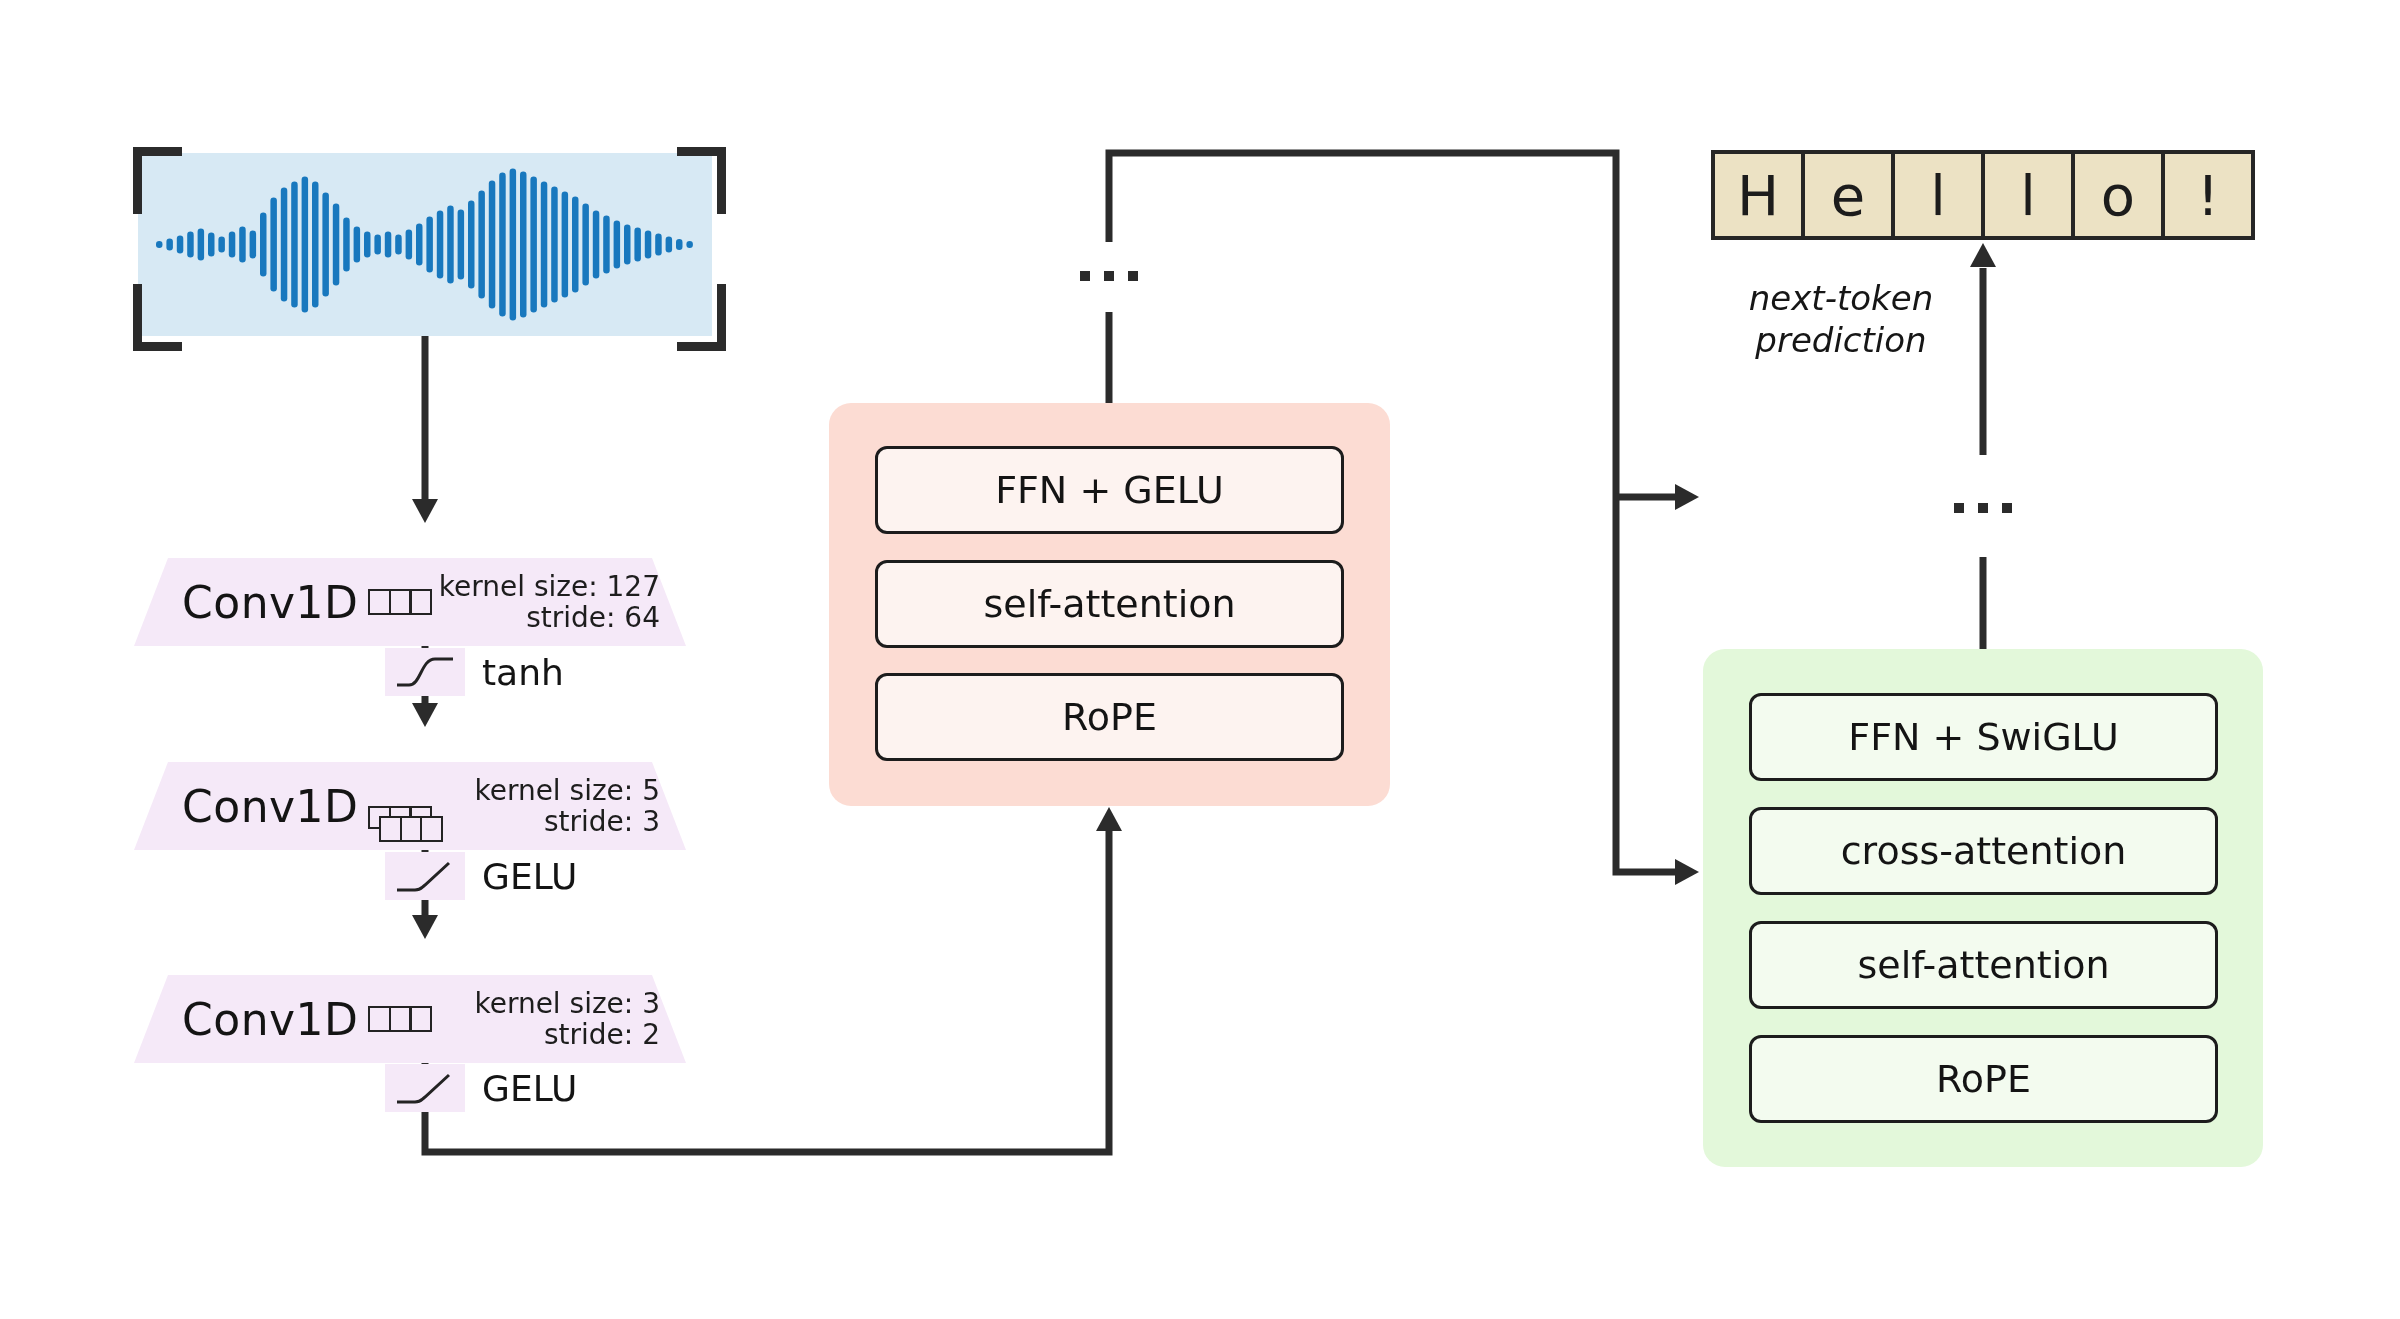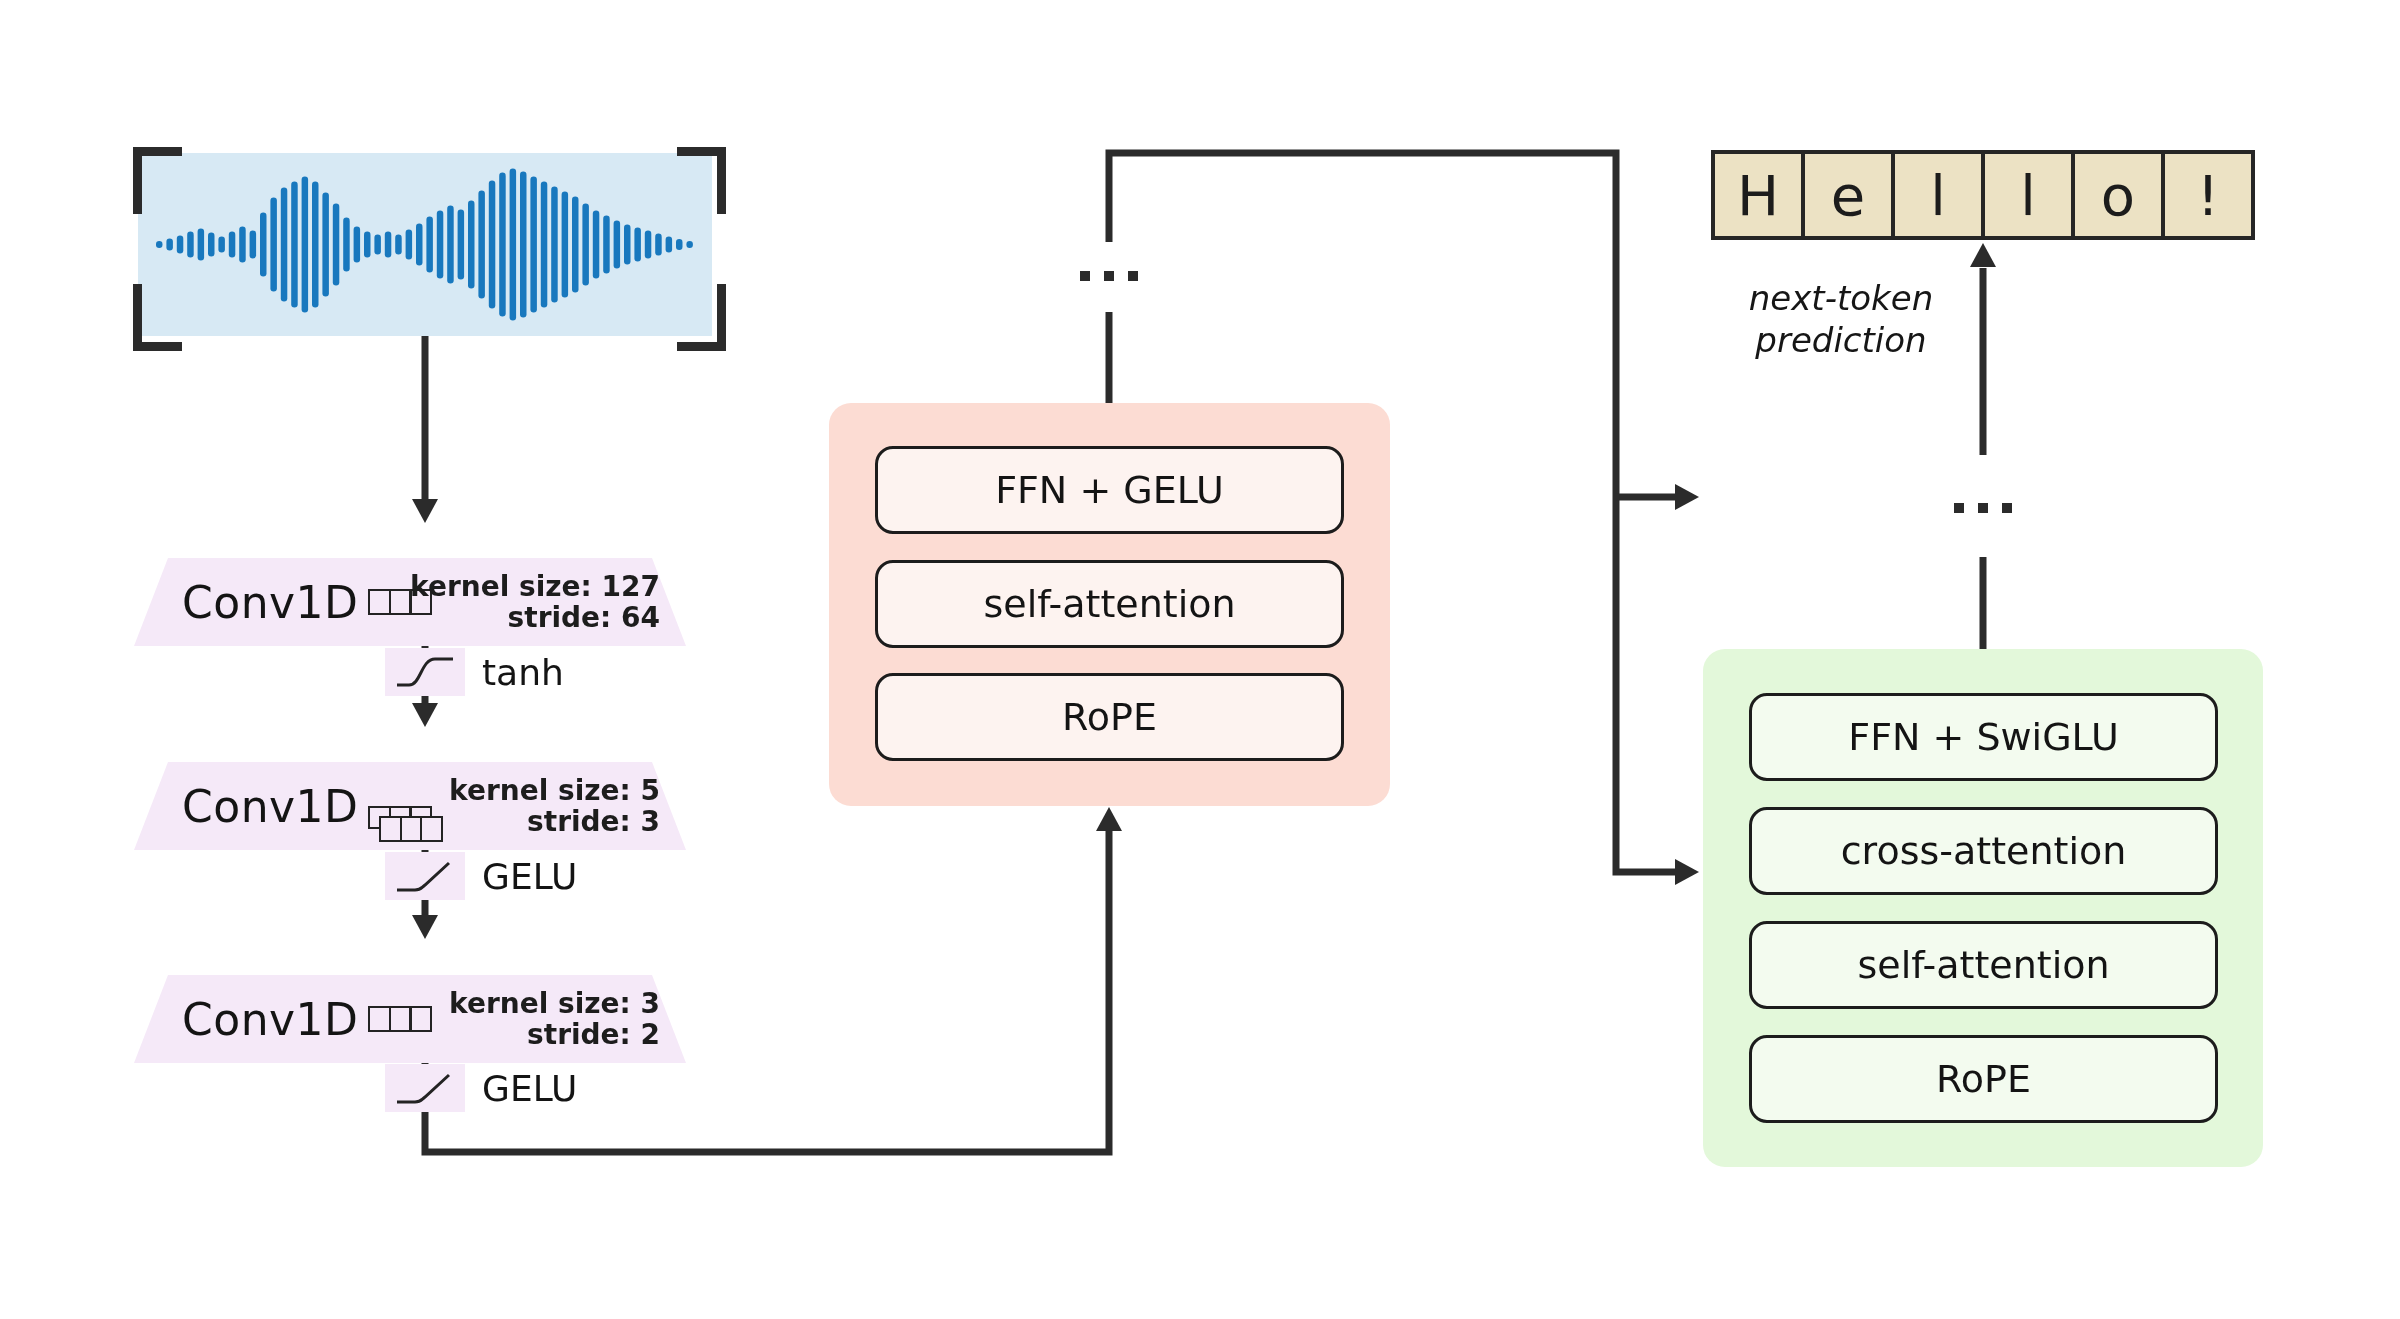--- a/index.html
+++ b/index.html
@@ -32,34 +32,34 @@
   .kwrap { position:absolute; left:234px; top:50%; transform:translateY(-50%); }
   .krow  { display:flex; }
   .kcell { width:23px; height:26px; border:2.5px solid #232323; box-sizing:border-box; }
   .kcell + .kcell { margin-left:-2.5px; }
   .koverlap { position:relative; width:82px; height:46px; }
   .koverlap .back  { position:absolute; left:0; top:0; }
   .koverlap .back .kcell { width:23px; height:23px; }
   .koverlap .front { position:absolute; left:11px; top:10px; }
   .koverlap .front .kcell { background:var(--lavender,#f5e9f8); height:26px; }
   .kinfo { position:absolute; right:26px; top:50%; transform:translateY(-50%);
-           text-align:right; font-size:28px; line-height:31px; color:#1d1d1d;font-weight:bold; }
+           text-align:right; font-size:28px; line-height:31px; color:#1d1d1d; }
   
   .chip { position:absolute; left:385px; width:80px; height:48px;
           background:var(--lavender,#f5e9f8); display:flex; align-items:center; justify-content:center; }
   .chip svg { display:block; }
   .actpath { stroke:#232323; stroke-width:3; fill:none; }
   .actlabel { position:absolute; left:482px; height:48px; display:flex; align-items:center;
               font-size:36px; color:#141414; }
   
   .block { position:absolute; border-radius:22px; }
   .block.encoder { left:829px;  top:403px; width:561px; height:403px; background:var(--encoder_bg,#fcdcd3); }
   .block.decoder { left:1703px; top:649px; width:560px; height:518px; background:var(--decoder_bg,#e3f8da); }
   .brow { position:absolute; left:46px; width:469px; height:88px; box-sizing:border-box;
-          border:3px solid #1c1c1c; border-radius:18px;
+          border:3px solid #1c1c1c; border-radius:12px;
           display:flex; align-items:center; justify-content:center; font-size:38px; color:#141414; }
   .encoder .brow { background:var(--encoder_cell,#fdf3f0); }
   .decoder .brow { background:var(--decoder_cell,#f3fbef); }
   
   .tokens { position:absolute; left:1711px; top:150px; display:flex; }
   .tok { width:94px; height:90px; box-sizing:border-box; border:4px solid #262626;
          background:var(--token_bg,#ece2c4); display:flex; align-items:center; justify-content:center;
          font-size:56px; color:#1c1c1c; }
   .tok + .tok { margin-left:-4px; }
   .ntp { position:absolute; left:1716px; top:277px; width:250px; text-align:center;

